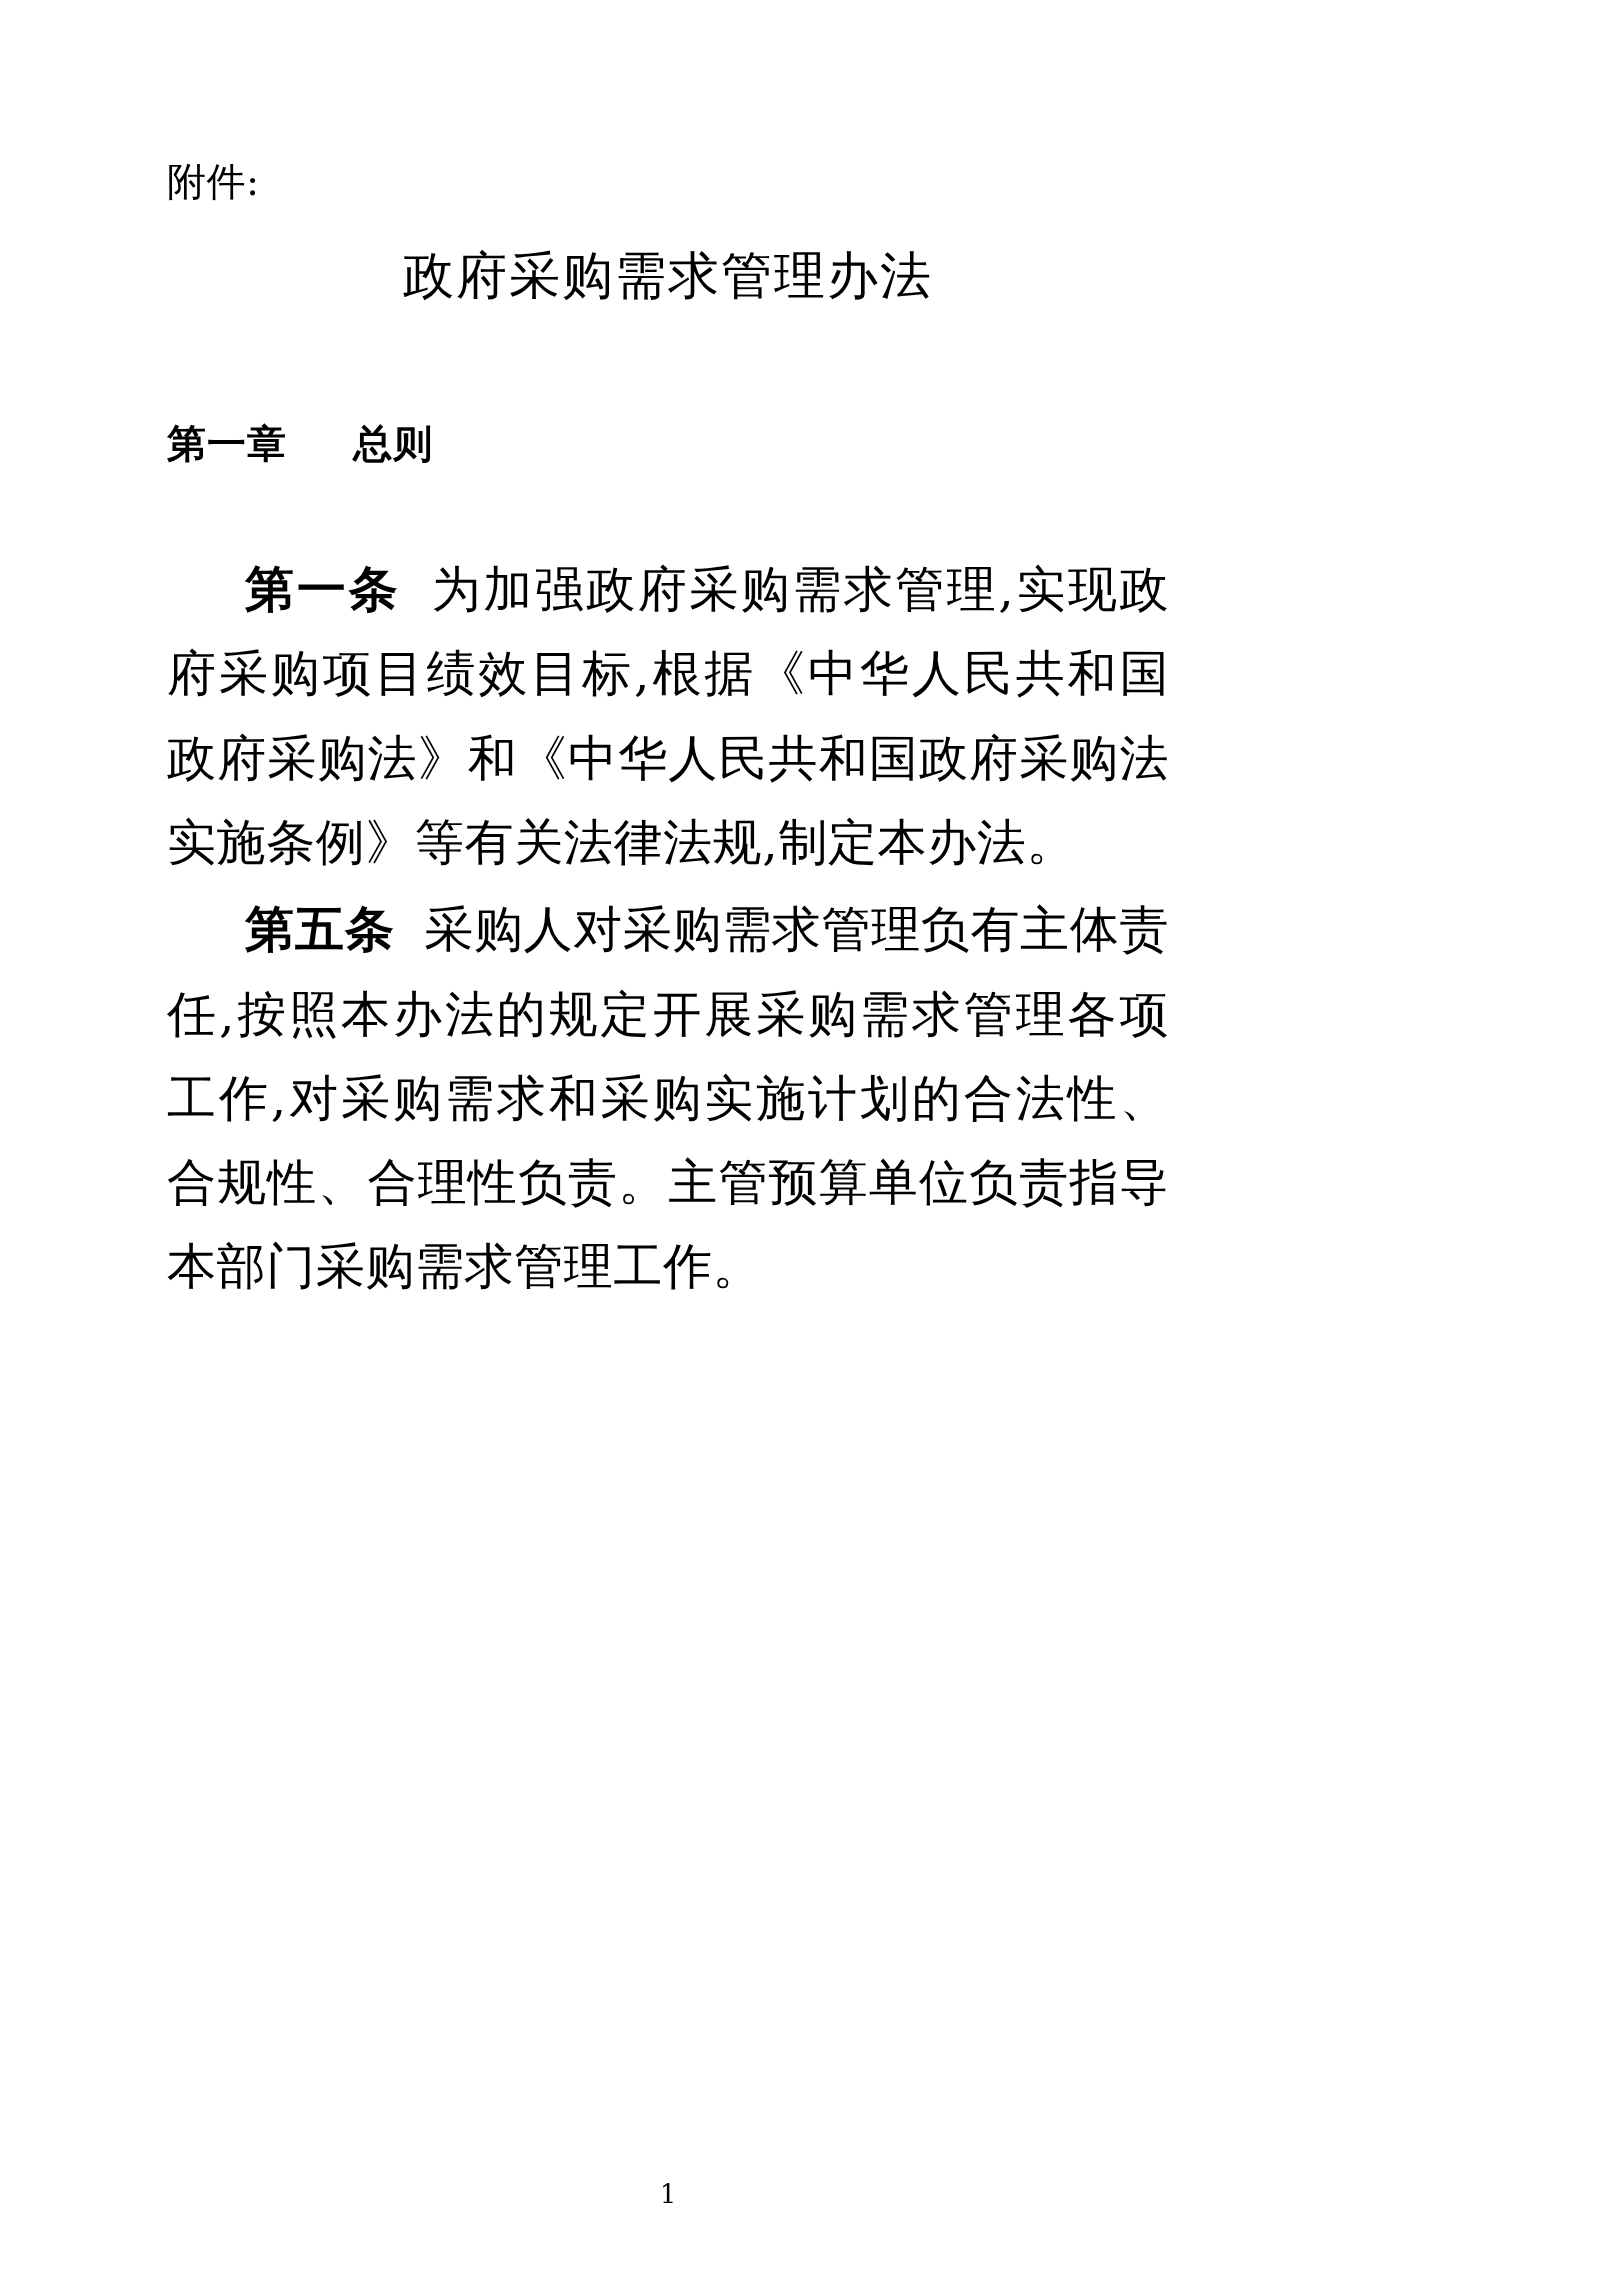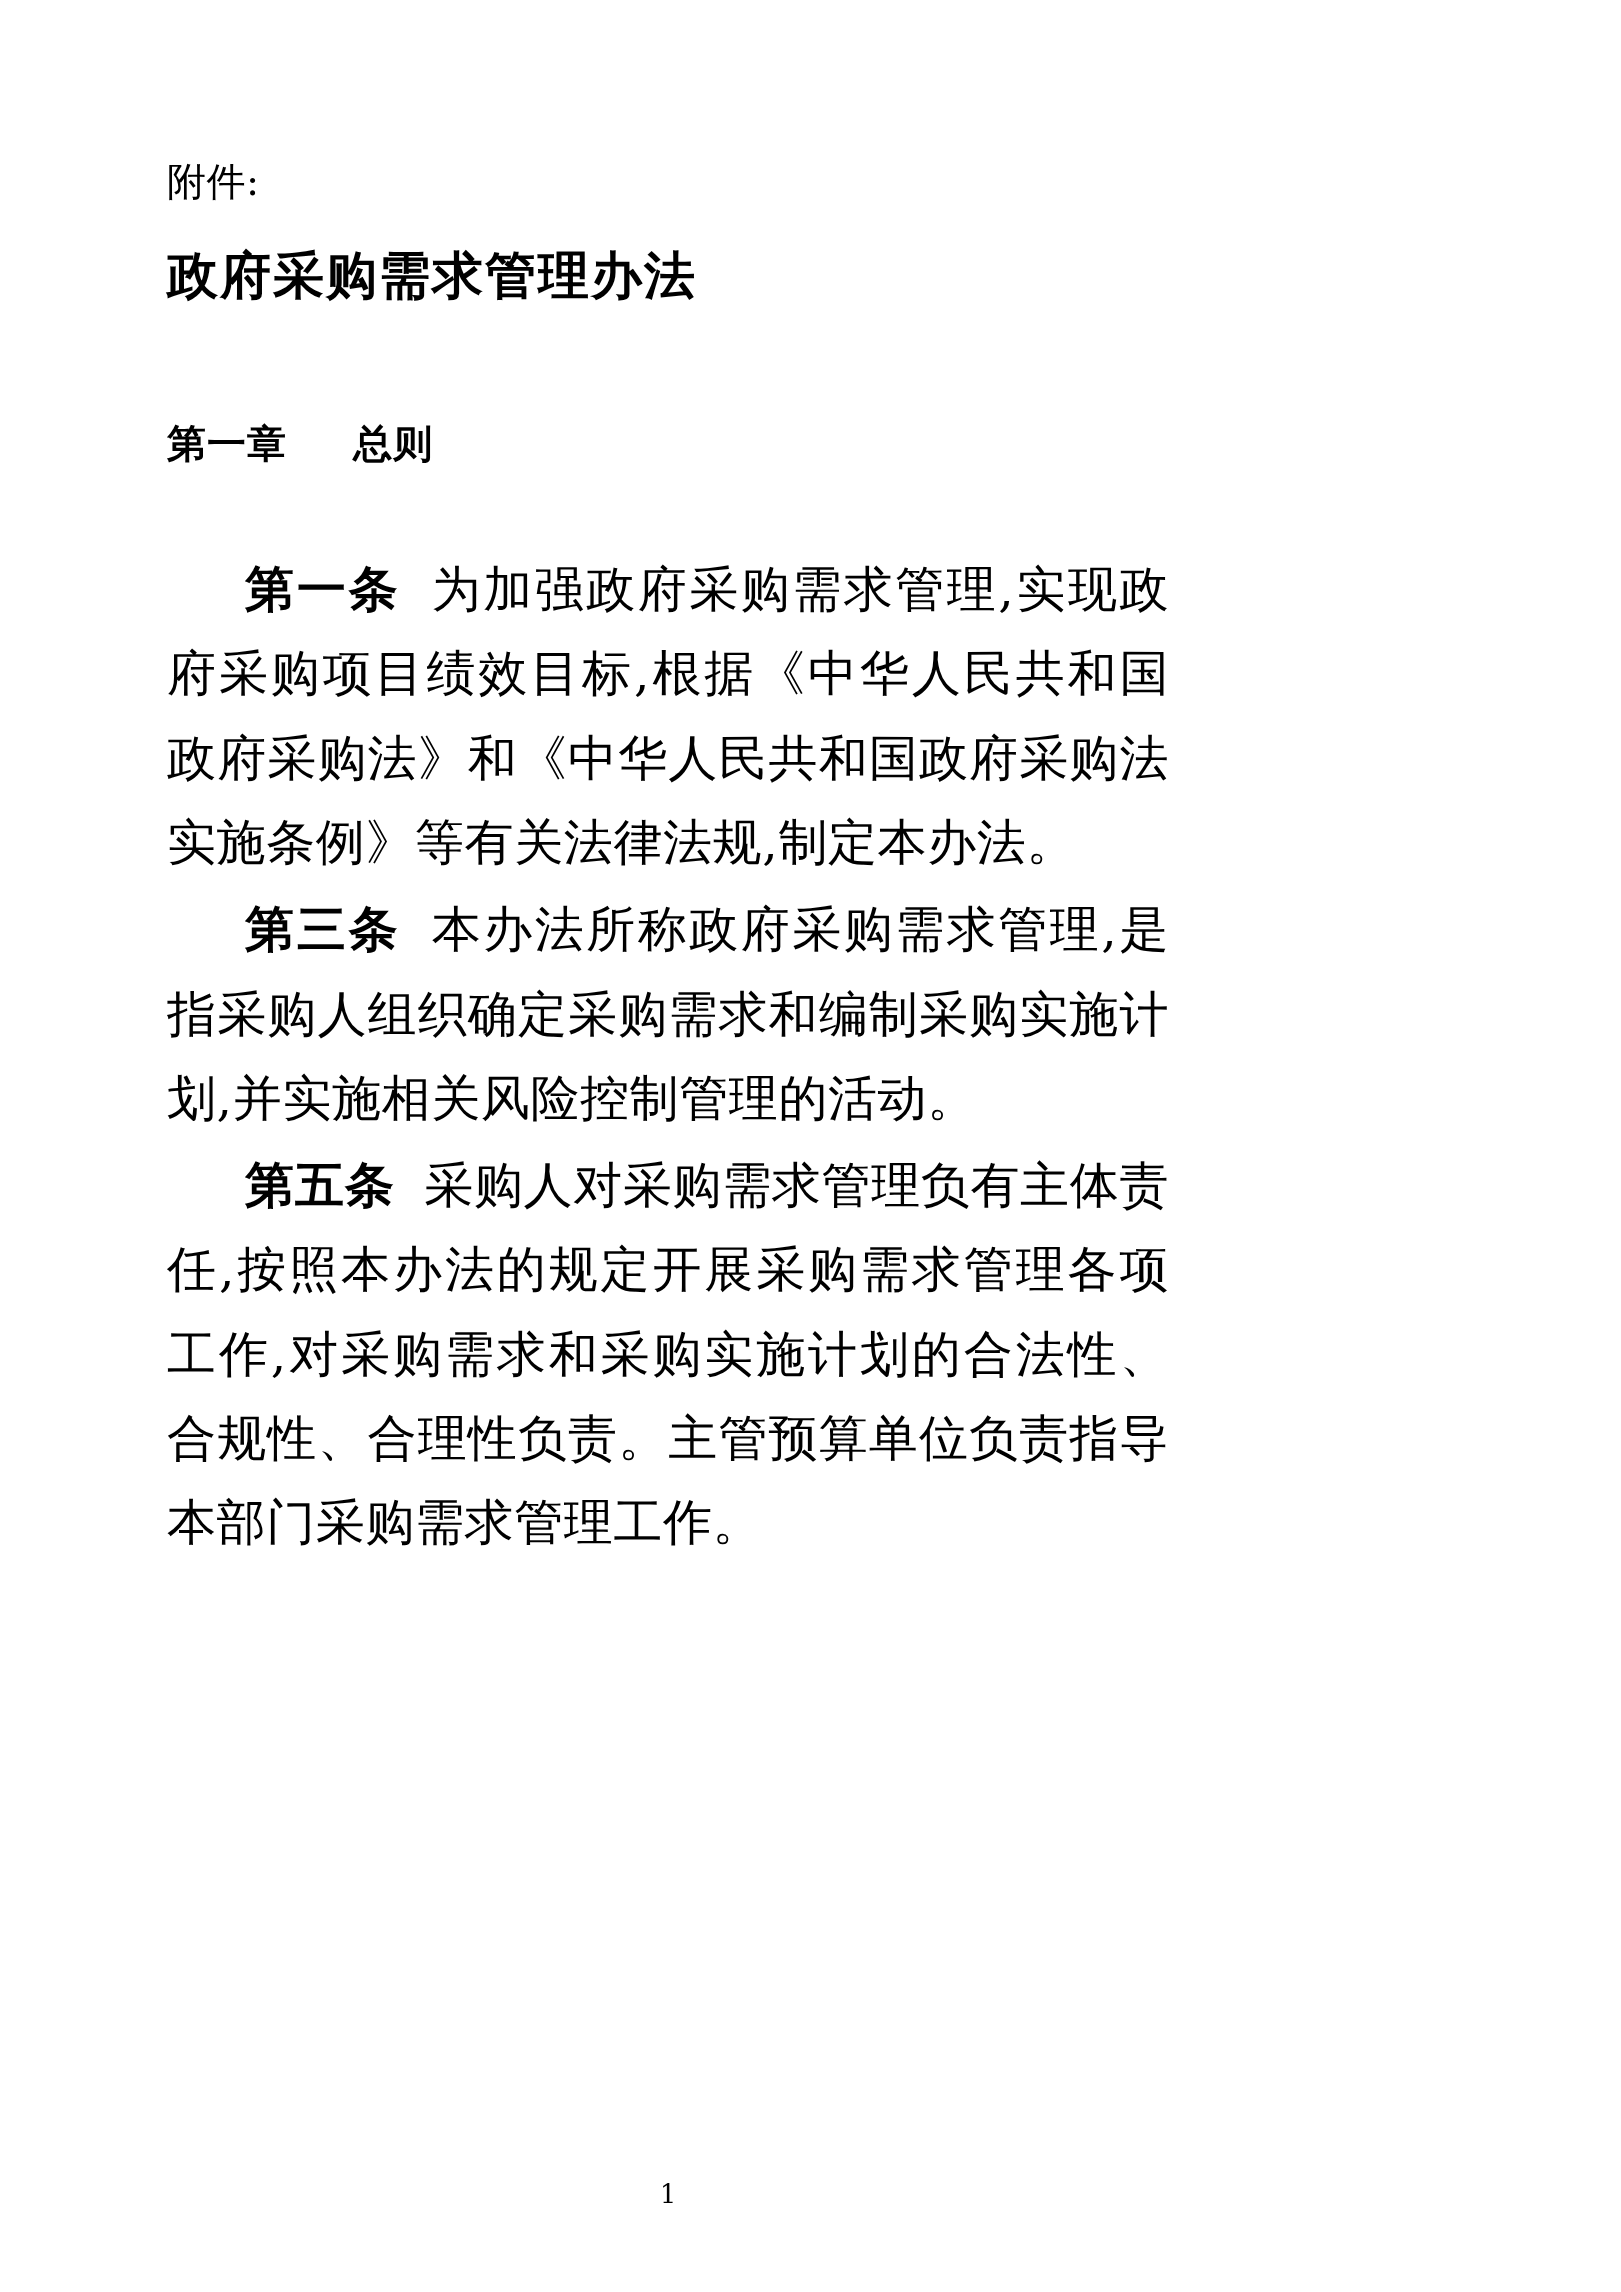--- a/index.html
+++ b/index.html
@@ -20,23 +20,23 @@
     padding: 137px 167px 88px 167px;
     overflow: hidden;
   }
   .attachment-label {
     font-size: 39px;
     line-height: 1.4;
     letter-spacing: 0.5px;
     margin: 17.6px 0 0 0;
   }
   .doc-title {
-    text-align: left;
+    text-align: center;
     font-size: 51px;
-    font-weight: bold;
+    font-weight: normal;
     letter-spacing: 2px;
     margin: 33px 0 0 0;
     font-family: "DejaVu Serif", "Liberation Serif", serif;
   }
   .chapter-heading {
     font-size: 39px;
     font-weight: bold;
     letter-spacing: 1px;
     margin: 106px 0 0 0;
   }
@@ -89,23 +89,20 @@
     <span>总则</span>
   </h2>
 
   <div class="body-block">
 
     <p class="article">
       <span class="art-num">第一条</span><span class="art-sep"></span><span>为加强政府采购需求管理,实现政府采购项目绩效目标,根据《中华人民共和国政府采购法》和《中华人民共和国政府采购法实施条例》等有关法律法规,制定本办法。</span>
     </p>
 
 
-    <p class="article">
-      <span class="art-num">第三条</span><span class="art-sep"></span><span>本办法所称政府采购需求管理,是指采购人组织确定采购需求和编制采购实施计划,并实施相关风险控制管理的活动。</span>
-    </p>
 
 
     <p class="article">
       <span class="art-num">第五条</span><span class="art-sep"></span><span>采购人对采购需求管理负有主体责任,按照本办法的规定开展采购需求管理各项工作,对采购需求和采购实施计划的合法性、合规性、合理性负责。主管预算单位负责指导本部门采购需求管理工作。</span>
     </p>
 
   </div>
 
   <div class="page-number">1</div>
 

